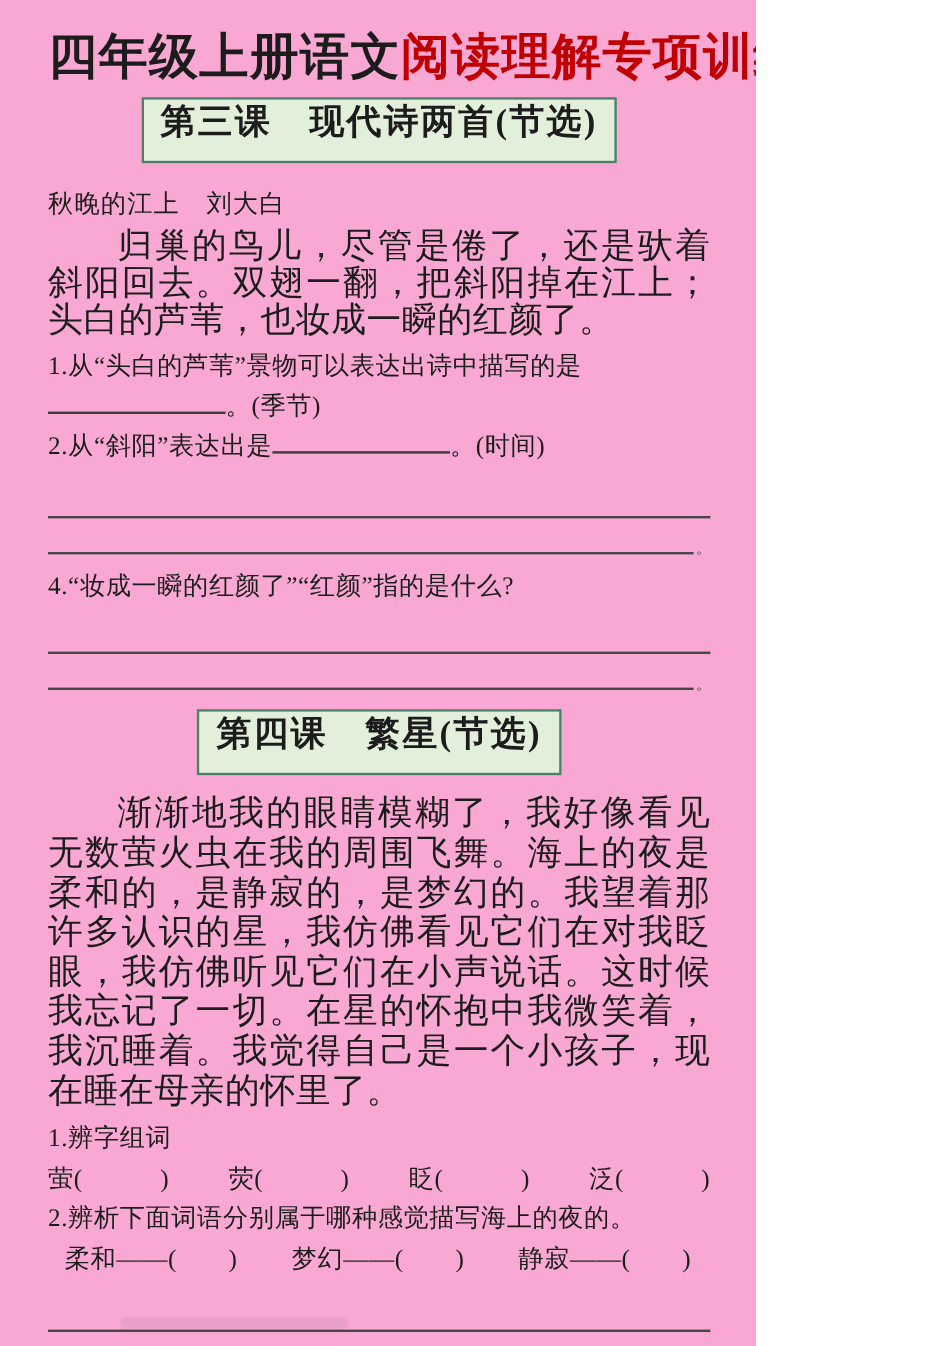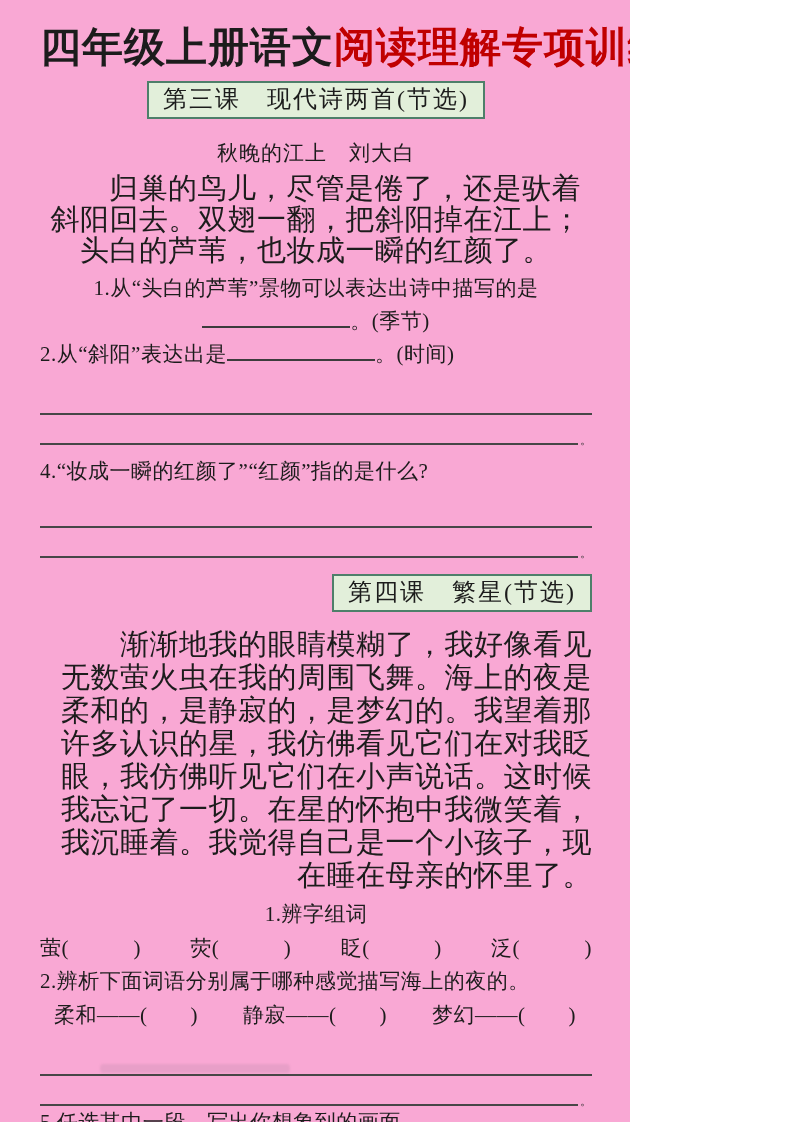--- a/index.html
+++ b/index.html
@@ -21,28 +21,28 @@
     letter-spacing:1px;
     line-height:1.25;
     white-space:nowrap;
   }
   .main-title .red{color:#c00000;}
   .hdr-wrap{text-align:center;}
   .hdr-box{
     display:inline-block;
     background:#e2efda;
     border:2px solid #4e7f6a;
-    font-size:24px;
-    font-weight:400;
+    font-size:29px;
+    font-weight:700;
     letter-spacing:2px;
-    padding:2px 14px 3px 14px;
+    padding:2px 14px 14px 14px;
     line-height:1.2;
   }
   .poem-title{
-    text-align:center;
+    text-align:left;
     font-size:21px;
     margin:20px 0 2px 0;
     letter-spacing:1px;
   }
   .passage{
     font-size:29px;
     line-height:31px;
     text-align:justify;
     text-indent:2em;
     letter-spacing:0.5px;
@@ -87,24 +87,24 @@
   }
   .word-row.indent{padding-left:14px;padding-right:16px;}
   .smudge{
     position:absolute;
     left:60px;bottom:3px;
     width:190px;height:9px;
     background:rgba(90,90,95,0.10);
     border-radius:4px;
     filter:blur(1px);
   }
-  .mt6{margin-top:6px;text-align:center;}
+  .mt6{margin-top:6px;}
   .mt10{margin-top:10px;}
   .mt14{margin-top:14px;}
-  .mt16{margin-top:16px;text-align:right;}
+  .mt16{margin-top:16px;}
 </style>
 </head>
 <body>
 
 <div class="page">
 
   <h1 class="main-title"><span>四年级上册语文</span><span class="red">阅读理解专项训练</span></h1>
 
   <div class="hdr-wrap">
     <div class="hdr-box">第三课　现代诗两首(节选)</div>
@@ -149,22 +149,22 @@
     <span>萤(　　　)</span>
     <span>荧(　　　)</span>
     <span>眨(　　　)</span>
     <span>泛(　　　)</span>
   </div>
 
   <div class="q">2.辨析下面词语分别属于哪种感觉描写海上的夜的。</div>
 
   <div class="word-row indent">
     <span>柔和——(　　)</span>
+    <span>梦幻——(　　)</span>
     <span>静寂——(　　)</span>
-    <span>梦幻——(　　)</span>
   </div>
 
 
   <div class="ans-row mt14">
       <div class="ans-line"></div>
       <div class="smudge"></div>
     </div>
   <div class="ans-row">
       <div class="ans-line"></div>
       <span class="ans-period">。</span>

